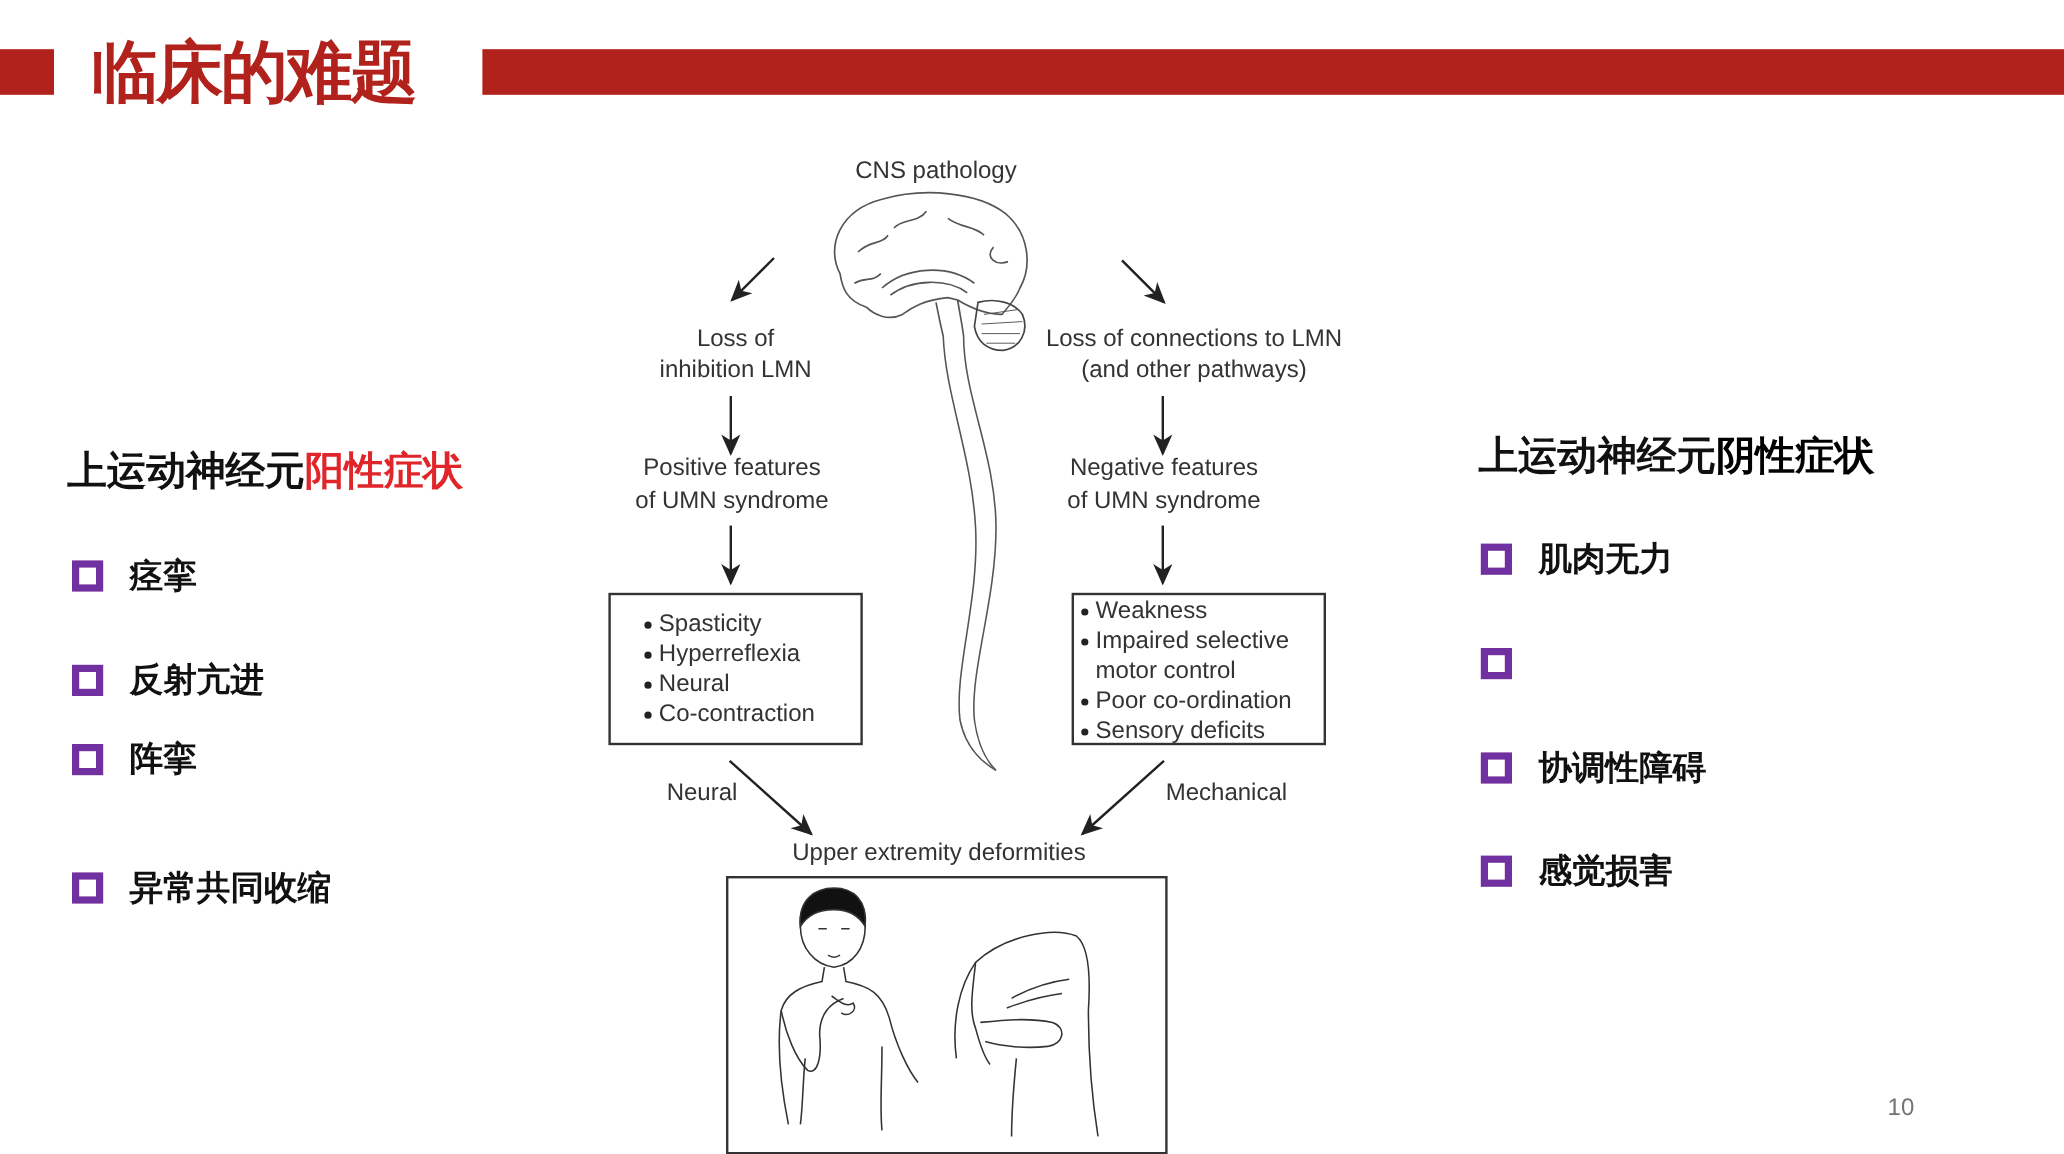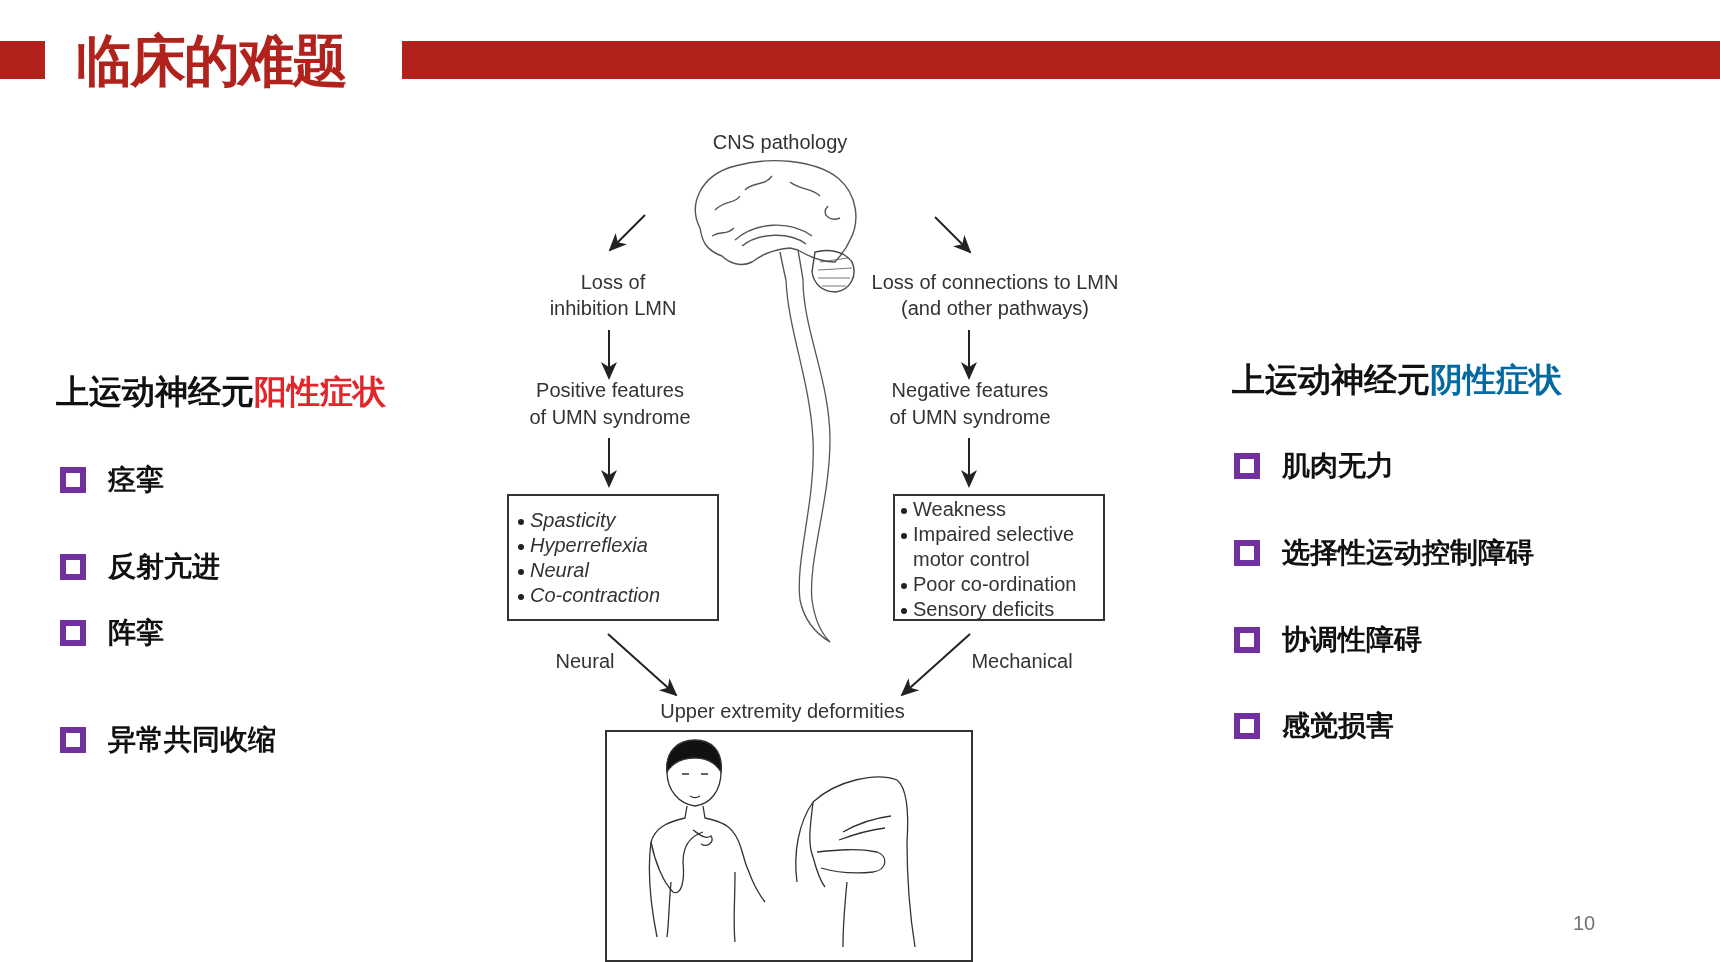--- a/index.html
+++ b/index.html
@@ -13,21 +13,21 @@
   .bar-right { position: absolute; left: 402px; top: 41px; right: 0; height: 38px; background: #b0221b; }
   .slide-title {
     position: absolute; left: 76px; top: 26px; height: 70px;
     font-size: 56px; font-weight: bold; line-height: 70px; color: #b0221b;
     letter-spacing: -2px;
   }
   .col-heading {
     position: absolute; font-size: 33px; line-height: 40px; font-weight: bold; white-space: nowrap;
   }
   .col-heading .hl-red { color: #e0262a; }
-  .col-heading .hl-blue { color: #0369a1; }
+  .col-heading .hl-blue { color: #000000; }
   .symptom {
     position: absolute; height: 40px; display: flex; align-items: center; white-space: nowrap;
   }
   .symptom .box {
     width: 14px; height: 14px; border: 6px solid #7030a0; box-sizing: content-box; margin-right: 22px;
   }
   .symptom .label { font-size: 28px; font-weight: bold; line-height: 40px; }
 
   .diagram { position: absolute; left: 0; top: 0; width: 1720px; height: 962px; pointer-events: none; }
   .diagram svg { position: absolute; left: 0; top: 0; }
@@ -78,21 +78,20 @@
 
 <div class="col-heading" style="left:1232px; top:360px;">
   <span>上运动神经元</span><span class="hl-blue">阴性症状</span>
 </div>
 <div class="symptom" style="left:1234px; top:446px;">
   <span class="box"></span>
   <span class="label">肌肉无力</span>
 </div>
 <div class="symptom" style="left:1234px; top:533px;">
   <span class="box"></span>
-  <span class="label">选择性运动控制障碍</span>
 </div>
 <div class="symptom" style="left:1234px; top:620px;">
   <span class="box"></span>
   <span class="label">协调性障碍</span>
 </div>
 <div class="symptom" style="left:1234px; top:706px;">
   <span class="box"></span>
   <span class="label">感觉损害</span>
 </div>
 
@@ -140,21 +139,21 @@
 
   <div class="dtext" style="left:850px; top:296px; width:290px;">(and other pathways)</div>
   <div class="dtext" style="left:850px; top:270px; width:290px;">Loss of connections to LMN</div>
 
   <div class="dtext" style="left:510px; top:378px; width:200px;">Positive features</div>
   <div class="dtext" style="left:510px; top:405px; width:200px;">of UMN syndrome</div>
 
   <div class="dtext" style="left:870px; top:378px; width:200px;">Negative features</div>
   <div class="dtext" style="left:870px; top:405px; width:200px;">of UMN syndrome</div>
 
-  <div class="fbox" style="left:507px; top:494px; width:212px; height:127px; padding:12px 0 0 9px;font-style:italic;">
+  <div class="fbox" style="left:507px; top:494px; width:212px; height:127px; padding:12px 0 0 28px;">
     <ul>
       <li><span class="dot"></span><span>Spasticity</span></li>
       <li><span class="dot"></span><span>Hyperreflexia</span></li>
       <li><span class="dot"></span><span>Neural</span></li>
       <li><span class="dot"></span><span>Co-contraction</span></li>
     </ul>
   </div>
 
   <div class="fbox" style="left:893px; top:494px; width:212px; height:127px; padding:1px 0 0 6px;">
     <ul>

